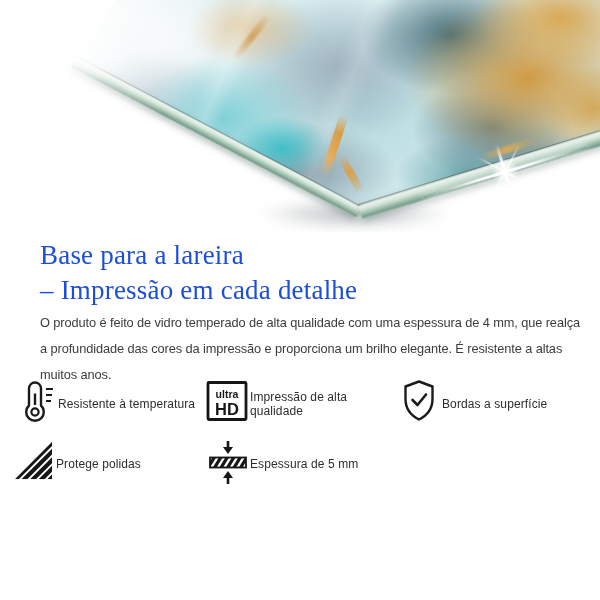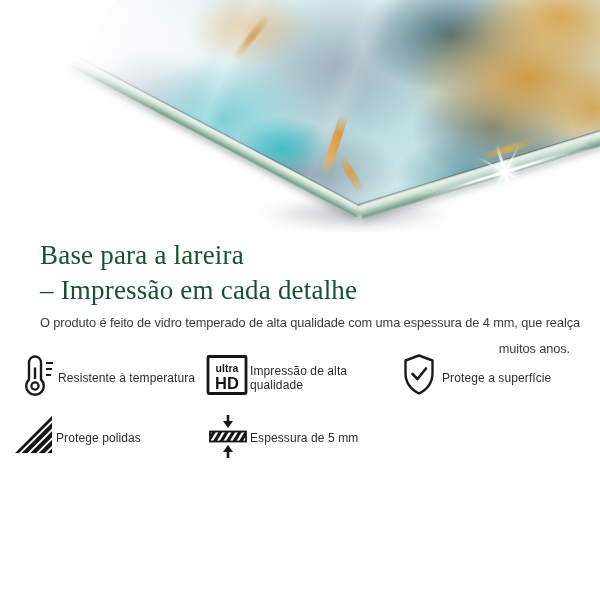--- a/index.html
+++ b/index.html
@@ -65,25 +65,25 @@
   .ray-cross{width:58px;height:3px;transform:translate(-50%,-50%) rotate(73deg);}
   .ray-d1{width:62px;height:2px;opacity:.75;transform:translate(-50%,-50%) rotate(28deg);}
   .ray-d2{width:62px;height:2px;opacity:.75;transform:translate(-50%,-50%) rotate(118deg);}
   .glow{width:28px;height:28px;transform:translate(-50%,-50%);
     background:radial-gradient(circle, #fff 12%, rgba(255,255,255,0.55) 40%, rgba(255,255,255,0) 70%);}
 
   
   .title{
     margin:6px 40px 0 40px;
     font-family:"Liberation Serif","DejaVu Serif",serif;
-    font-weight:normal;color:#14532d;
+    font-weight:normal;color:#1d4ed8;
     font-size:27px;line-height:35px;letter-spacing:0.2px;
   }
   .title span{display:block;}
-  .desc{margin:2px 30px 0 40px;color:#3c3c3c;font-size:12.8px;line-height:26px;letter-spacing:-0.1px;text-align:right;}
+  .desc{margin:2px 30px 0 40px;color:#3c3c3c;font-size:12.8px;line-height:26px;letter-spacing:-0.1px;}
   .desc div{white-space:nowrap;}
 
   
   .features{
     margin-top:-10px;padding:0 12px;
     display:grid;grid-template-columns:repeat(3,1fr);row-gap:14px;
   }
   .feature{display:flex;flex-direction:row;align-items:center;}
   .icon-box{height:46px;display:flex;align-items:center;justify-content:center;}
   .feature-label{margin-top:6px;font-size:12px;color:#2d2d2d;letter-spacing:0.1px;}
@@ -113,20 +113,21 @@
   </div>
 </div>
 
 <h1 class="title">
   <span>Base para a lareira</span>
   <span>– Impressão em cada detalhe</span>
 </h1>
 
 <div class="desc">
   <div>O produto é feito de vidro temperado de alta qualidade com uma espessura de 4 mm, que realça</div>
+  <div>a profundidade das cores da impressão e proporciona um brilho elegante. É resistente a altas</div>
   <div>muitos anos.</div>
 </div>
 
 <div class="features">
 
   <div class="feature">
     <div class="icon-box">
       <svg width="46" height="46" viewBox="0 0 46 46" fill="none" stroke="#1a1a1a">
         <path d="M17,27.5 V10.5 a6,6 0 0 1 12,0 V27.5 a8.8,8.8 0 1 1 -12,0 Z" stroke-width="2.4" stroke-linejoin="round"></path>
         <circle cx="23" cy="34" r="3.6" stroke-width="2.2"></circle>
@@ -148,21 +149,21 @@
     <div class="feature-label">Impressão de alta qualidade</div>
   </div>
 
   <div class="feature">
     <div class="icon-box">
       <svg width="46" height="46" viewBox="0 0 46 46" fill="none" stroke="#1a1a1a">
         <path d="M23,3.5 L36.5,8.5 V21 C36.5,30.5 31,37.5 23,41.5 C15,37.5 9.5,30.5 9.5,21 V8.5 Z" stroke-width="2.4" stroke-linejoin="round"></path>
         <path d="M16.5,22 L21.5,27 L30,16.5" stroke-width="2.6" stroke-linecap="round" stroke-linejoin="round"></path>
       </svg>
     </div>
-    <div class="feature-label">Protege a superfície</div>
+    <div class="feature-label">Bordas a superfície</div>
   </div>
 
 
   <div class="feature">
     <div class="icon-box">
       <svg width="44" height="44" viewBox="0 0 46 46">
         <defs>
           <clipPath id="triClip">
               <path d="M3,42 L42,3 L42,42 Z"></path>
             </clipPath>

